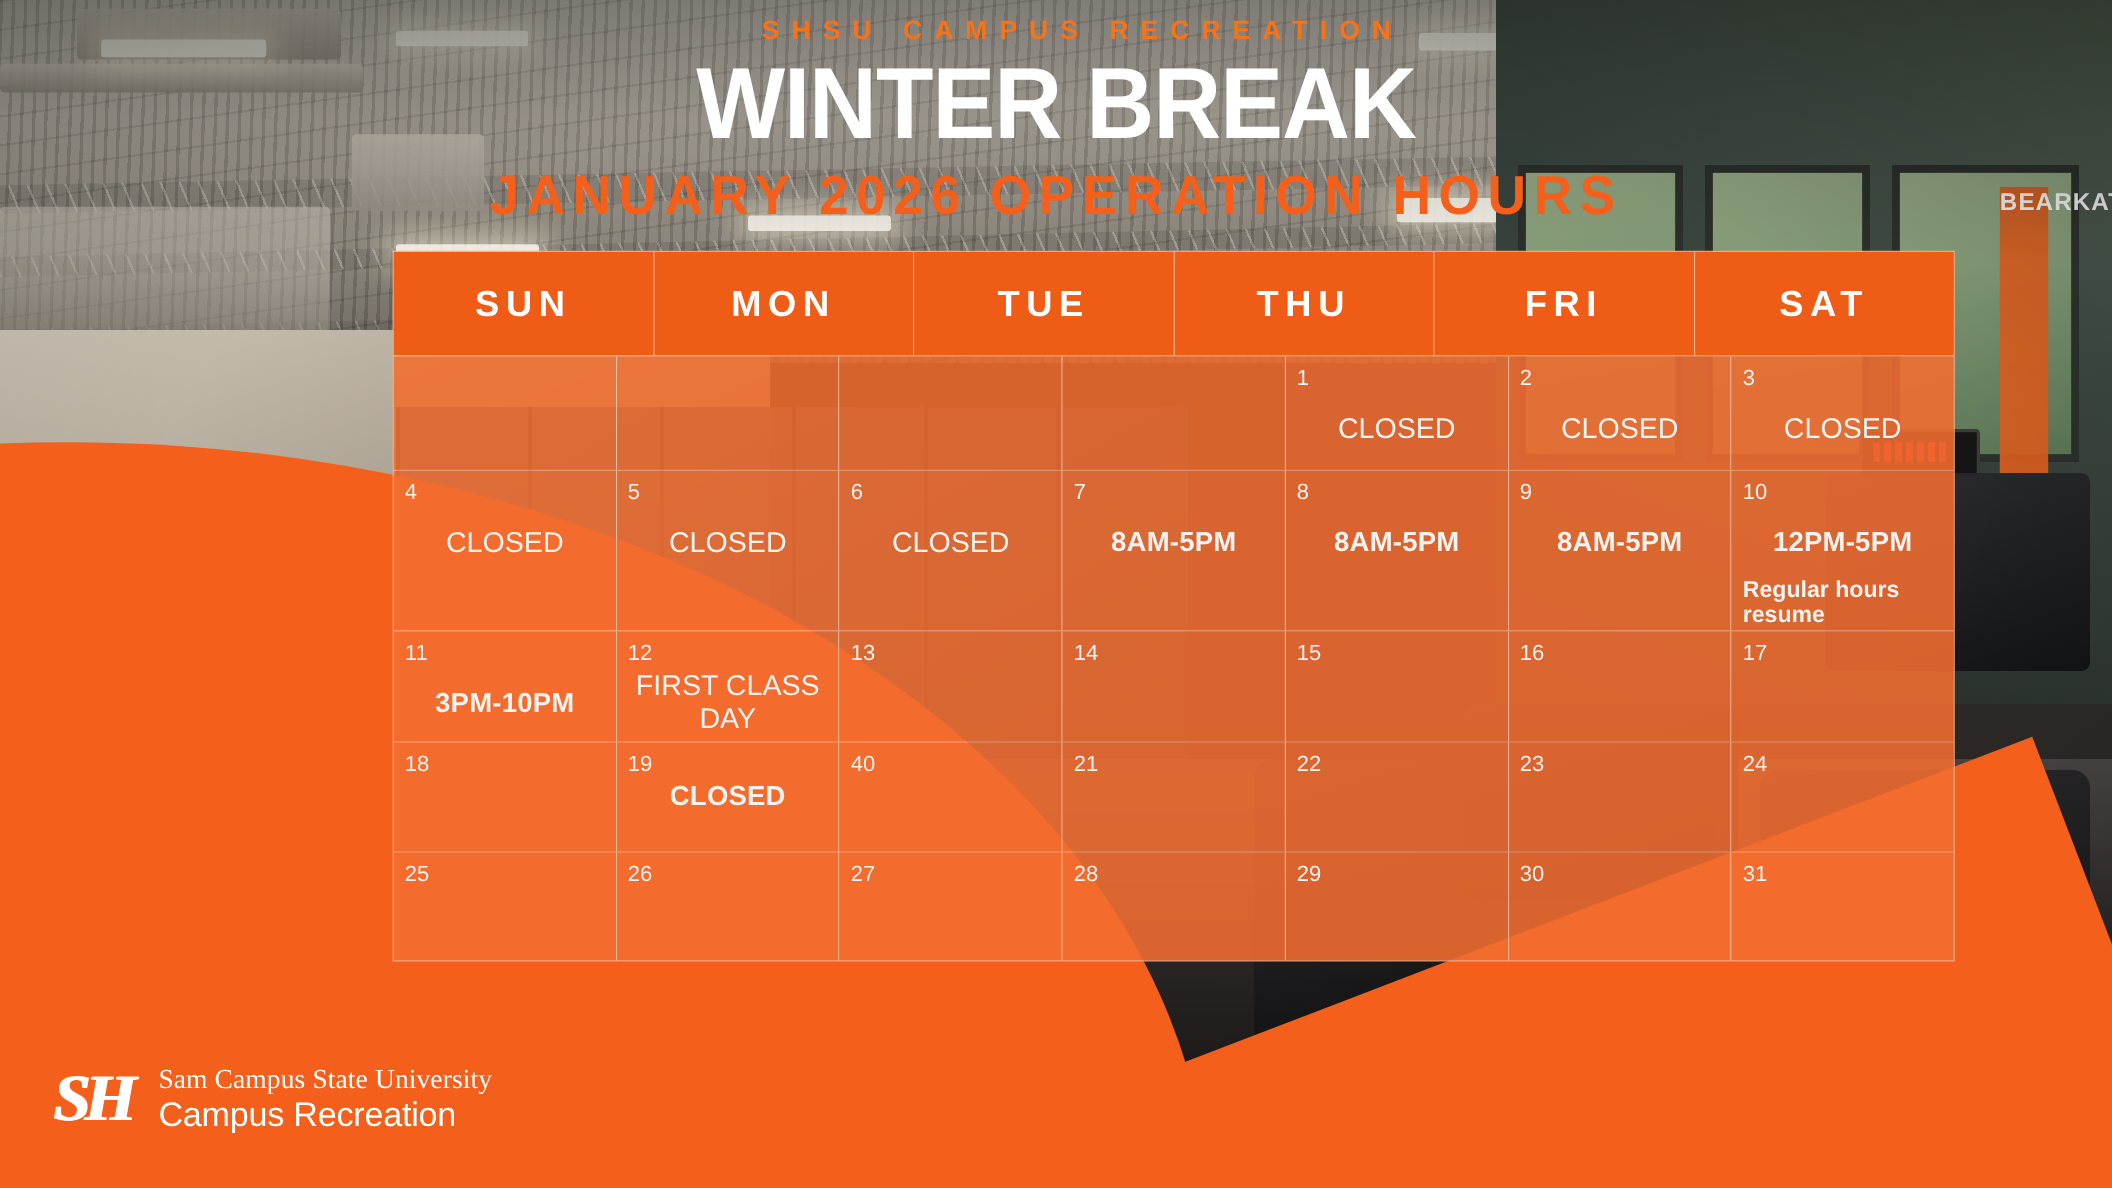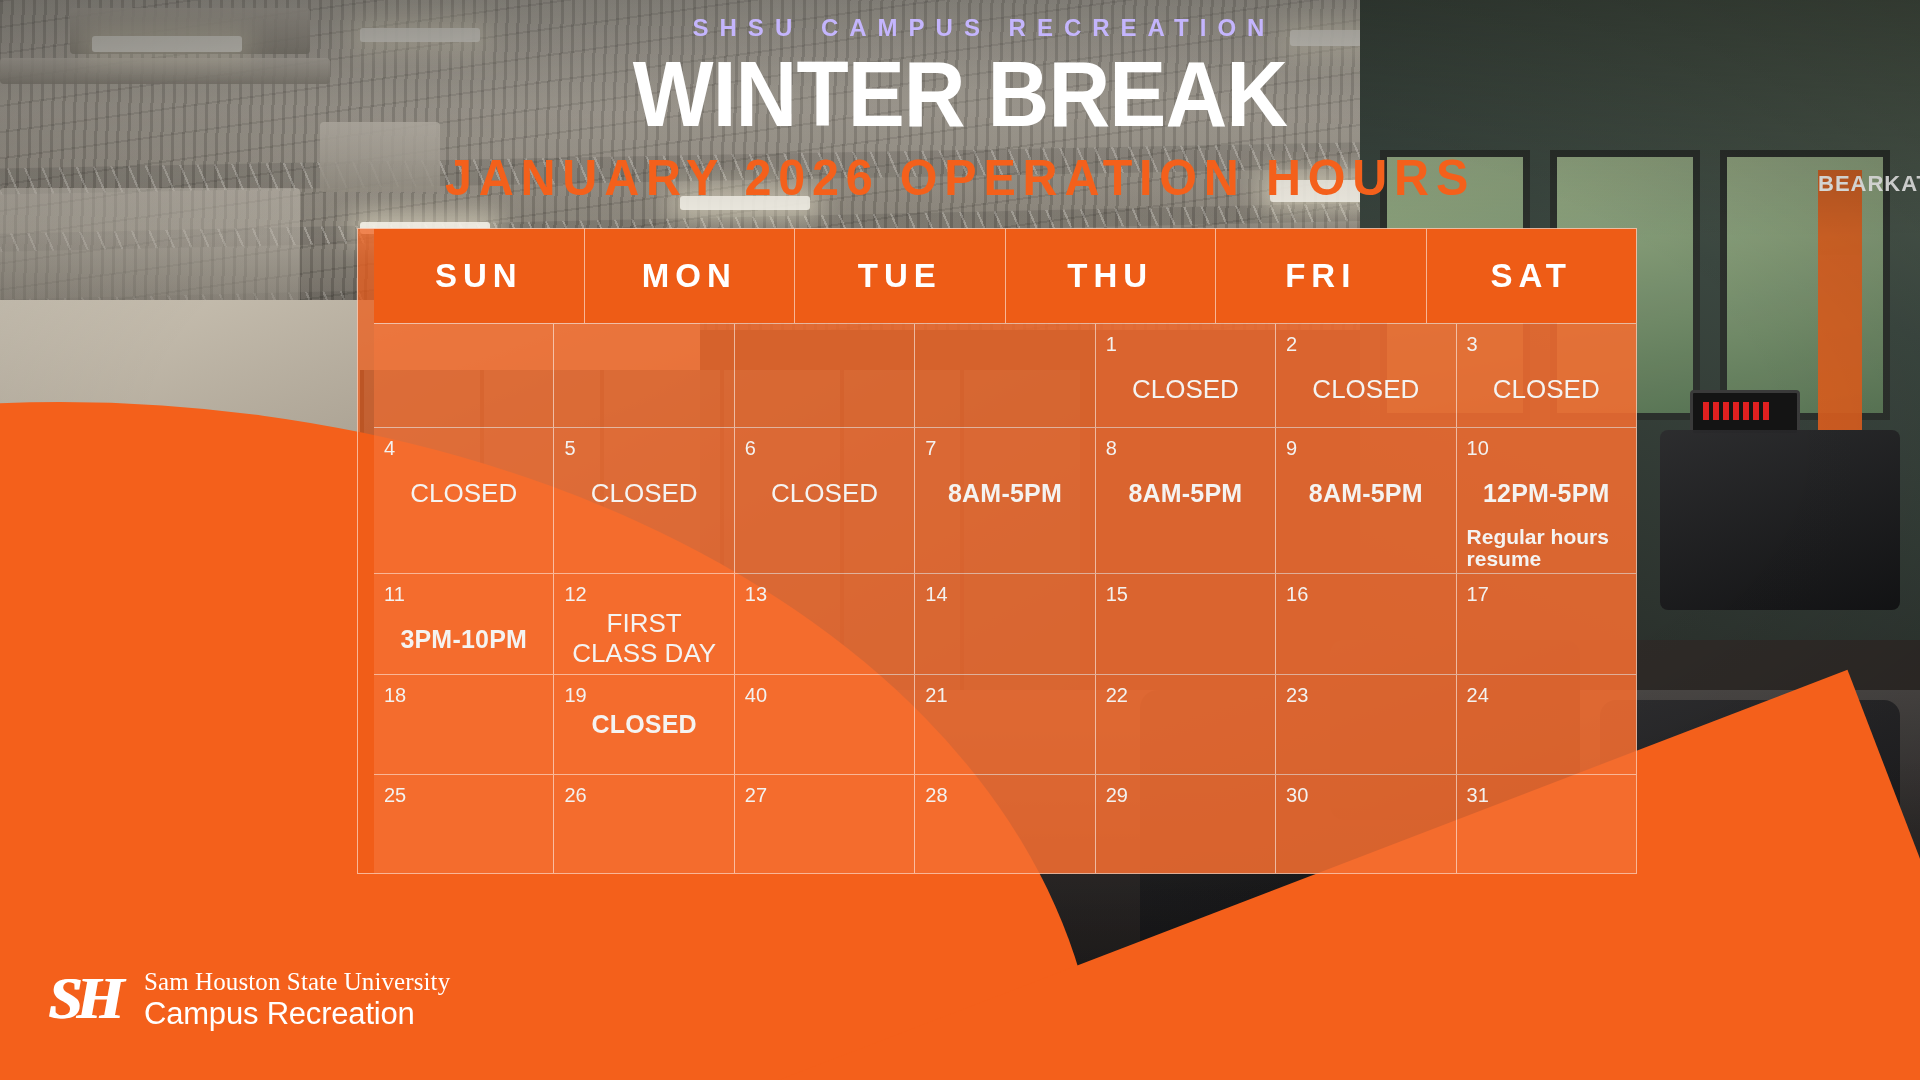--- a/index.html
+++ b/index.html
@@ -111,45 +111,44 @@
     right:-250px;bottom:-430px;
     width:1200px;height:900px;
     background:#f4601b;
     transform:rotate(-21deg);
     transform-origin:100% 100%;
   }
 
   
   .kicker{
     position:absolute;left:0;right:0;top:14px;
-    text-align:center;color:#c4b5fd;
+    text-align:center;color:#f97316;
     font-weight:bold;font-size:24px;letter-spacing:11px;padding-left:48px;
   }
   .title{
     position:absolute;left:0;right:0;top:48px;
     text-align:center;color:#ffffff;
     font-weight:bold;font-size:92px;line-height:92px;
     letter-spacing:-1px;
     font-family:"Liberation Sans Narrow","Liberation Sans",sans-serif;
     transform:scaleX(.93);
   }
   .subtitle{
     position:absolute;left:0;right:0;top:152px;
     text-align:center;color:#f4601b;
     font-weight:bold;font-size:50px;line-height:52px;letter-spacing:7px;
     transform:scaleX(.97);
   }
 
   
   .calendar{
-    position:absolute;left:357px;top:228px;width:1280px;
+    position:absolute;left:357px;top:228px;width:1420px;
     display:flex;flex-direction:column;
     border:1px solid rgba(255,255,255,.55);
     background:rgba(240,92,24,.72);
-    padding-left:16px;
   }
   .cal-head{display:flex;background:#ee5c16;}
   .cal-head .dow{
     flex:1 1 0;height:94px;
     display:flex;align-items:center;justify-content:center;
     color:#fff;font-weight:bold;font-size:33px;letter-spacing:6px;
     border-right:1px solid rgba(255,255,255,.55);
   }
   .cal-head .dow:last-child{border-right:none;}
   .cal-row{display:flex;border-top:1px solid rgba(255,255,255,.55);}
@@ -435,18 +434,18 @@
       <div class="cell">
         <div class="daynum">31</div>
         <div class="note"></div>
       </div>
     </div>
   </div>
 
   <div class="logo">
     <div class="sh-mark">SH</div>
     <div class="logo-text">
-      <div class="logo-univ">Sam Houston State University</div>
+      <div class="logo-univ">Sam Campus State University</div>
       <div class="logo-dept">Campus Recreation</div>
     </div>
   </div>
 
 </div>
 
 </body></html>

